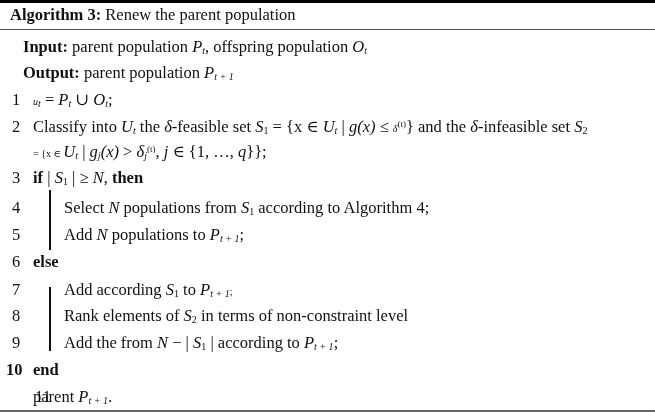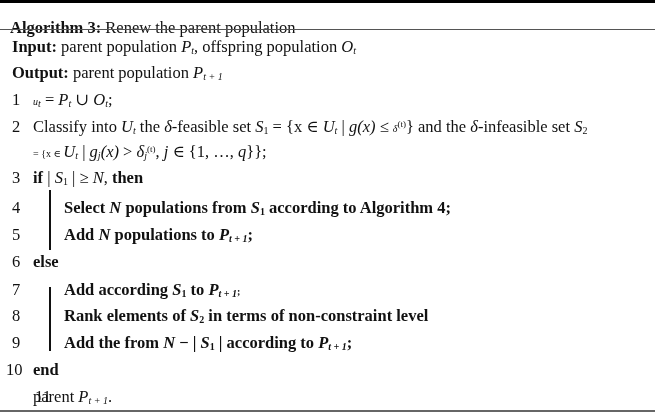--- a/index.html
+++ b/index.html
@@ -2,25 +2,25 @@
 <html><head>
   <meta charset="utf-8">
   <style>
     html, body { margin: 0; padding: 0; background: #ffffff; }
     body { width: 655px; height: 412px; overflow: hidden; position: relative;
            font-family: "Liberation Serif", "DejaVu Serif", serif; color: #111; font-size: 16.5px; }
     .topline { position: absolute; left: 0; top: 0; width: 655px; height: 3px; background: #000; }
     .midline { position: absolute; left: 0; top: 29px; width: 655px; height: 1px; background: #555; }
     .botline { position: absolute; left: 0; top: 410px; width: 655px; height: 2px; background: #666; }
     .row { position: absolute; left: 0; white-space: nowrap; line-height: 20px; }
-    .hdr { left: 10px; top: 18px; }
-    .io { left: 12px; }
+    .hdr { left: 10px; top: 5px; }
+    .io { left: 23px; }
     .num { position: absolute; left: 12px; width: 26px; }
     .body { position: absolute; left: 33px; }
-    .body.in { left: 64px; font-weight: bold; }
+    .body.in { left: 64px; }
     b { font-weight: bold; }
     i { font-style: italic; }
     sub.s, .sm { font-size: 10px; }
     sub.s { vertical-align: -2px; line-height: 0; }
     sup.s { font-size: 9px; vertical-align: 5px; line-height: 0; }
     .vbar { position: absolute; width: 2px; background: #111; }
   </style>
 </head>
 <body>
 
@@ -90,21 +90,21 @@
   <span class="num">8</span>
   <span class="body in"><span>Rank elements of </span><i>S</i><sub class="s">2</sub><span> in terms of non-constraint level</span></span>
 </div>
 
 <div class="row" style="top:333px;width:655px;">
   <span class="num">9</span>
   <span class="body in"><span>Add the from </span><i>N</i><span> − </span><span> | </span><i>S</i><sub class="s">1</sub><span> | </span><span> according to </span><i>P</i><sub class="s"><i>t + 1</i></sub><span>;</span></span>
 </div>
 
 <div class="row" style="top:360px;width:655px;">
-  <span class="num" style="left:6px;">10</span>
+  <span class="num" style="left:6px;font-weight:bold;">10</span>
   <span class="body"><b>end</b></span>
 </div>
 
 <div class="row" style="top:387px;width:655px;">
   <span class="num" style="left:6px;margin-left:29px;">11</span>
   <span class="body"><span>parent </span><i>P</i><sub class="s"><i>t + 1</i></sub><span>.</span></span>
 </div>
 
 <div class="botline"></div>
 

